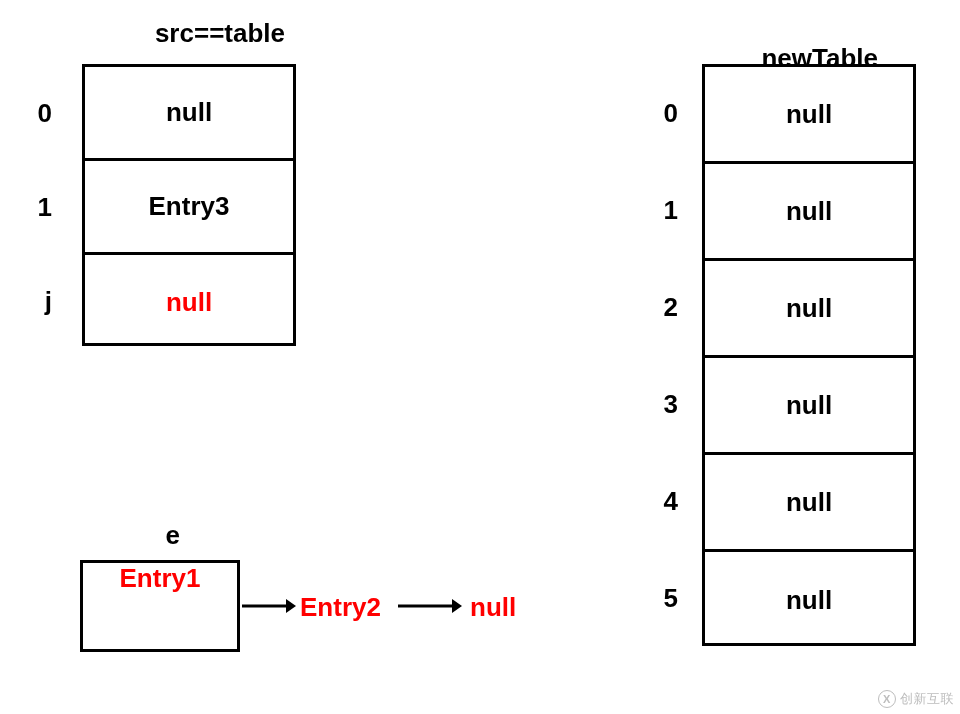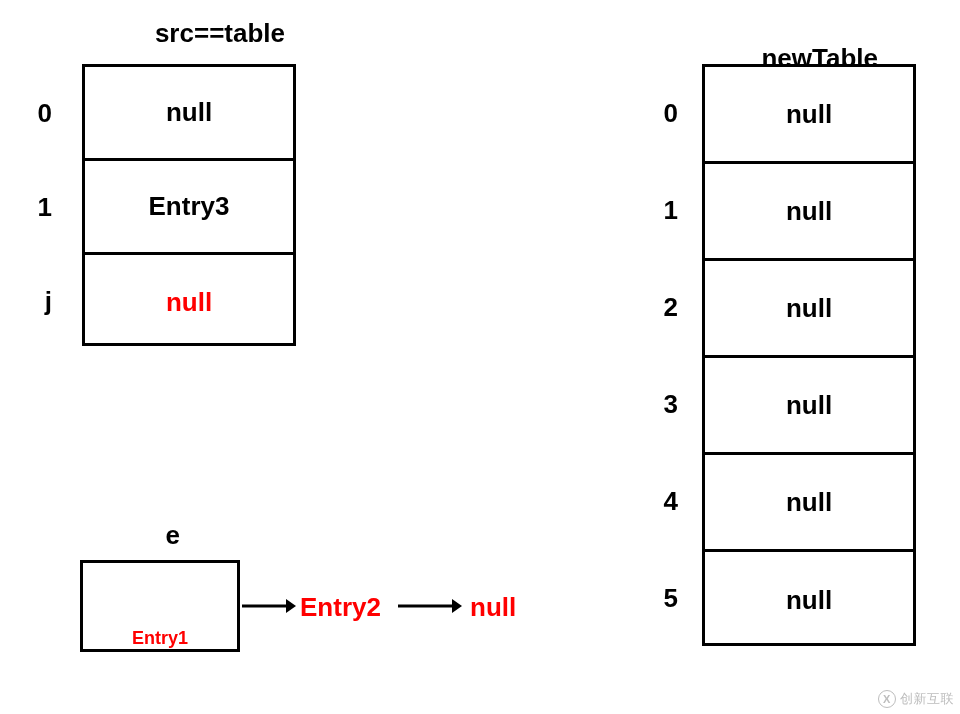--- a/index.html
+++ b/index.html
@@ -37,24 +37,24 @@
     font-weight: 700;
     font-size: 26px;
     text-align: right;
     width: 30px;
   }
   .red { color: #ff0000; }
   .e-box {
     position: absolute;
     border: 3px solid #000;
     display: flex;
-    align-items: flex-end;
+    align-items: flex-start;
     justify-content: center;
     font-weight: 700;
-    font-size: 18px;
+    font-size: 26px;
   }
   .free-text {
     position: absolute;
     font-weight: 700;
     font-size: 26px;
   }
   .arrow-svg { position: absolute; }
   .watermark {
     position: absolute;
     right: 6px;

